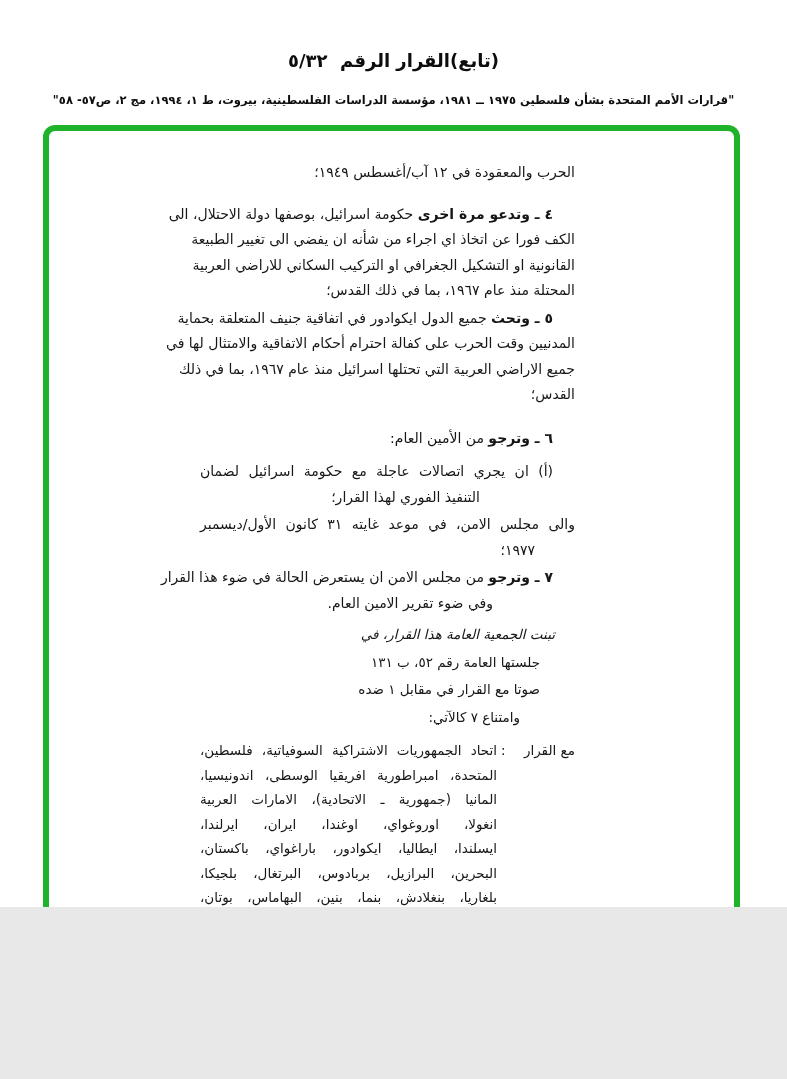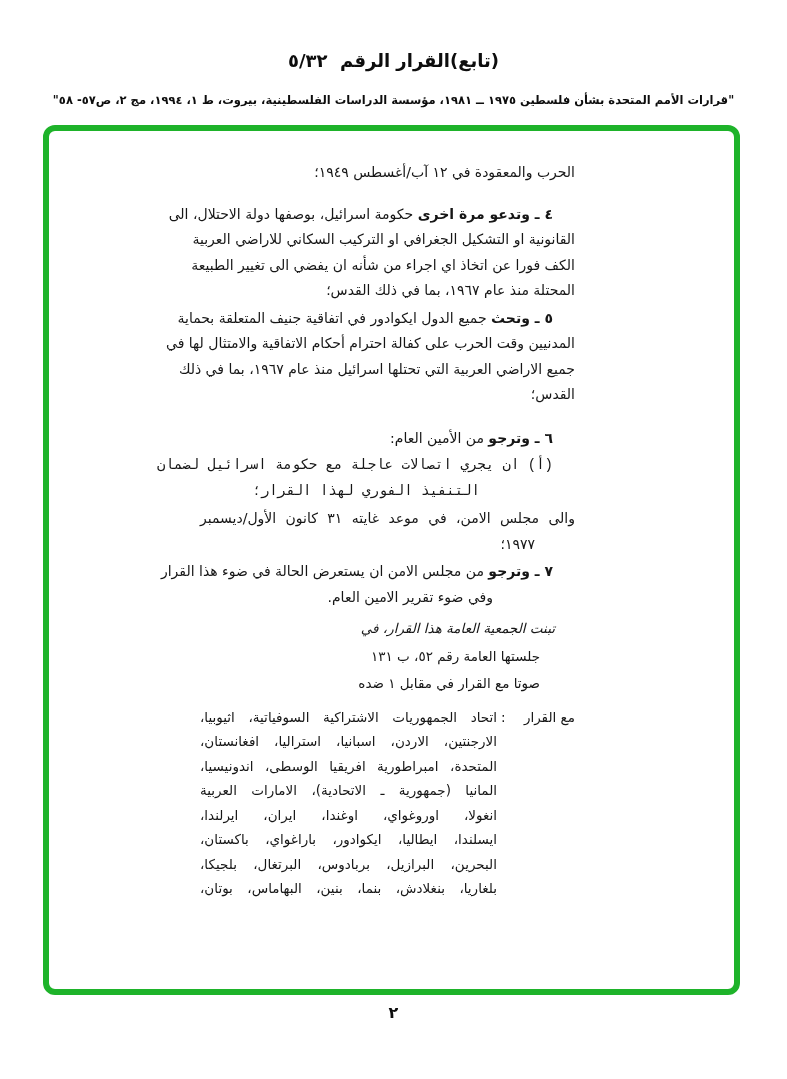--- a/index.html
+++ b/index.html
@@ -1,18 +1,18 @@
 <!DOCTYPE html>
 <html lang="ar"><head>
 <meta charset="utf-8">
 <style>
   html,body{margin:0;padding:0;background:#e8e8e8;}
   #page{
     position:relative;
-    width:787px;height:1079px;
+    width:787px;height:907px;
     background:#ffffff;
     font-family:"DejaVu Sans", sans-serif;
     color:#141414;
     overflow:hidden;
     margin:0 auto;
   }
   
   #doc-title{
     position:absolute;top:50px;left:0;width:100%;
     text-align:center;direction:rtl;
@@ -43,21 +43,21 @@
   }
   .tblock{position:relative;}
   .line{white-space:nowrap;}
   .line.j{text-align:justify;text-align-last:justify;}
   .line.r{text-align:center;text-align-last:right;}
   .b{font-weight:bold;}
   
   .blk-para4{margin-top:16px;}
   .blk-para5{margin-top:2px;}
   .blk-para6{margin-top:18px;}
-  .blk-paraA{margin-top:2px;font-family:Liberation Mono, monospace;}
+  .blk-paraA{margin-top:8px;}
   .blk-paraB{margin-top:2px;}
   .blk-para7{margin-top:2px;}
   .blk-note{margin-top:5px;font-size:13.5px;line-height:27.5px;}
   .blk-votes{margin-top:7px;font-size:13.5px;line-height:24.5px;}
   .vote-label{
     position:absolute;top:0;right:0;width:76px;
     display:flex;justify-content:space-between;direction:rtl;
     padding-left:2px;box-sizing:border-box;
   }
   
@@ -76,22 +76,22 @@
   <div id="citation">"قرارات الأمم المتحدة بشأن فلسطين ١٩٧٥ ــ ١٩٨١، مؤسسة الدراسات الفلسطينية، بيروت، ط ١، ١٩٩٤، مج ٢، ص٥٧- ٥٨"</div>
 
   <div id="content-frame"></div>
 
   <div id="text-column">
       <div class="tblock blk-continuation">
         <div class="line r"><span>الحرب والمعقودة في ١٢ آب/أغسطس ١٩٤٩؛</span></div>
       </div>
       <div class="tblock blk-para4">
         <div class="line j" style="padding-right: 22px;"><span class="b">٤ ـ </span><span class="b">وتدعو مرة اخرى</span><span> حكومة اسرائيل، بوصفها دولة الاحتلال، الى</span></div>
+        <div class="line j"><span>الكف فورا عن اتخاذ اي اجراء من شأنه ان يفضي الى تغيير الطبيعة</span></div>
         <div class="line j"><span>القانونية او التشكيل الجغرافي او التركيب السكاني للاراضي العربية</span></div>
-        <div class="line j"><span>الكف فورا عن اتخاذ اي اجراء من شأنه ان يفضي الى تغيير الطبيعة</span></div>
         <div class="line r"><span>المحتلة منذ عام ١٩٦٧، بما في ذلك القدس؛</span></div>
       </div>
       <div class="tblock blk-para5">
         <div class="line j" style="padding-right: 22px;"><span class="b">٥ ـ </span><span class="b">وتحث</span><span> جميع الدول ايكوادور في اتفاقية جنيف المتعلقة بحماية</span></div>
         <div class="line j"><span>المدنيين وقت الحرب على كفالة احترام أحكام الاتفاقية والامتثال لها في</span></div>
         <div class="line j"><span>جميع الاراضي العربية التي تحتلها اسرائيل منذ عام ١٩٦٧، بما في ذلك</span></div>
         <div class="line r"><span>القدس؛</span></div>
       </div>
       <div class="tblock blk-para6">
         <div class="line r" style="padding-right: 22px;"><span class="b">٦ ـ </span><span class="b">وترجو</span><span> من الأمين العام:</span></div>
@@ -105,28 +105,28 @@
         <div class="line r" style="padding-right: 40px;"><span>١٩٧٧؛</span></div>
       </div>
       <div class="tblock blk-para7">
         <div class="line j" style="padding-right: 22px;"><span class="b">٧ ـ </span><span class="b">وترجو</span><span> من مجلس الامن ان يستعرض الحالة في ضوء هذا القرار</span></div>
         <div class="line r" style="padding-right: 82px;"><span>وفي ضوء تقرير الامين العام.</span></div>
       </div>
       <div class="tblock blk-note">
         <div class="line r" style="padding-right: 20px; font-style: italic;"><span>تبنت الجمعية العامة هذا القرار، في</span></div>
         <div class="line r" style="padding-right: 35px;"><span>جلستها العامة رقم ٥٢، ب ١٣١</span></div>
         <div class="line r" style="padding-right: 35px;"><span>صوتا مع القرار في مقابل ١ ضده</span></div>
+        <div class="line r" style="padding-right: 55px;"><span>وامتناع ٧ كالآتي:</span></div>
       </div>
       <div class="tblock blk-votes">
         <div class="vote-label">
           <span>مع القرار</span>
           <span>:</span>
         </div>
-        <div class="line j" style="padding-right: 78px;"><span>اتحاد الجمهوريات الاشتراكية السوفياتية، اثيوبيا،</span></div>
-        <div class="line j" style="padding-right: 78px;"><span>الارجنتين، الاردن، اسبانيا، استراليا، افغانستان،</span></div>
+        <div class="line j" style="padding-right: 78px;"><span>اتحاد الجمهوريات الاشتراكية السوفياتية، فلسطين،</span></div>
         <div class="line j" style="padding-right: 78px;"><span>المتحدة، امبراطورية افريقيا الوسطى، اندونيسيا،</span></div>
         <div class="line j" style="padding-right: 78px;"><span>المانيا (جمهورية ـ الاتحادية)، الامارات العربية</span></div>
         <div class="line j" style="padding-right: 78px;"><span>انغولا، اوروغواي، اوغندا، ايران، ايرلندا،</span></div>
         <div class="line j" style="padding-right: 78px;"><span>ايسلندا، ايطاليا، ايكوادور، باراغواي، باكستان،</span></div>
         <div class="line j" style="padding-right: 78px;"><span>البحرين، البرازيل، بربادوس، البرتغال، بلجيكا،</span></div>
         <div class="line j" style="padding-right: 78px;"><span>بلغاريا، بنغلادش، بنما، بنين، البهاماس، بوتان،</span></div>
       </div>
     </div>
 
   <div id="page-number">٢</div>

